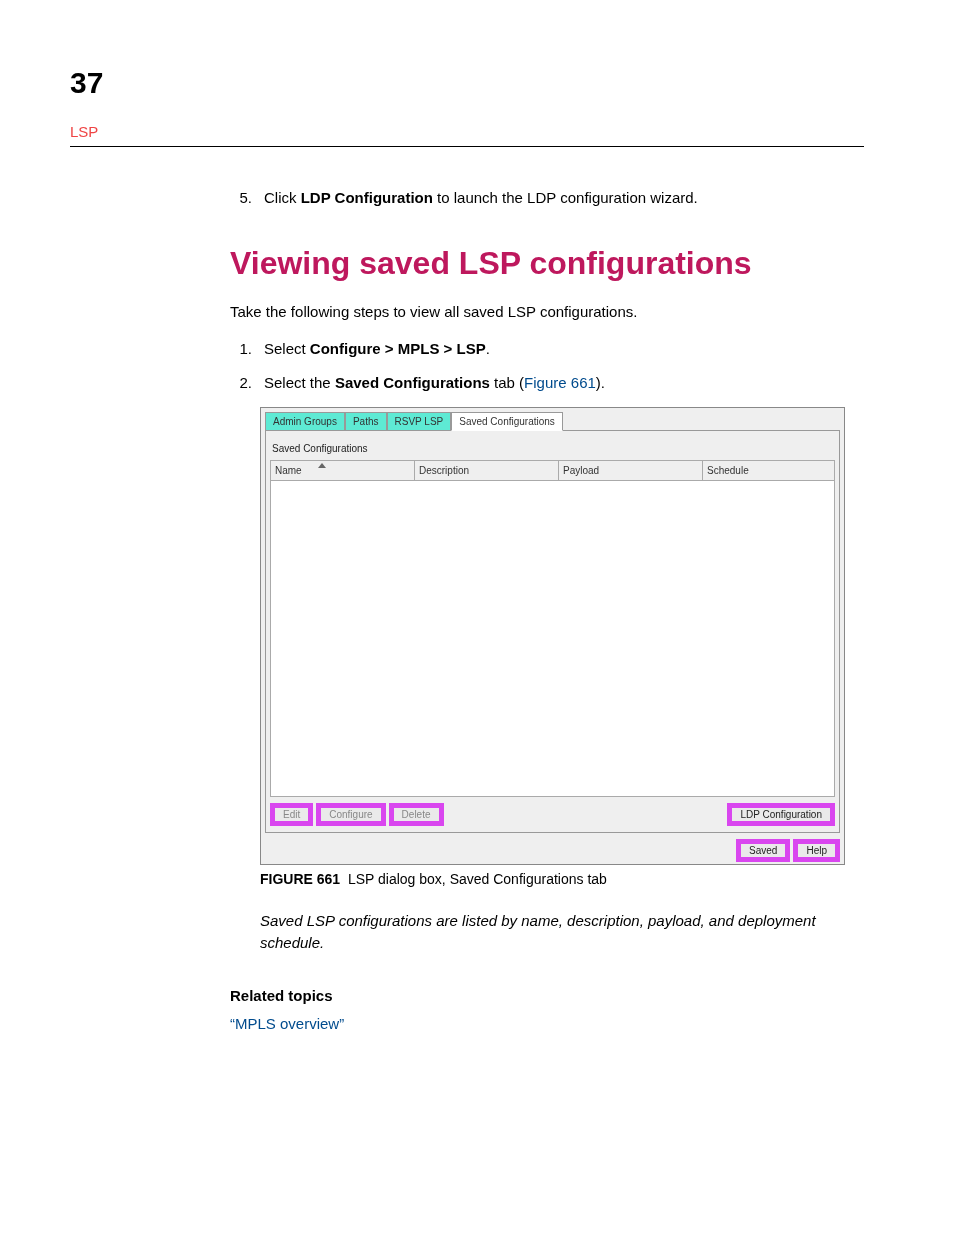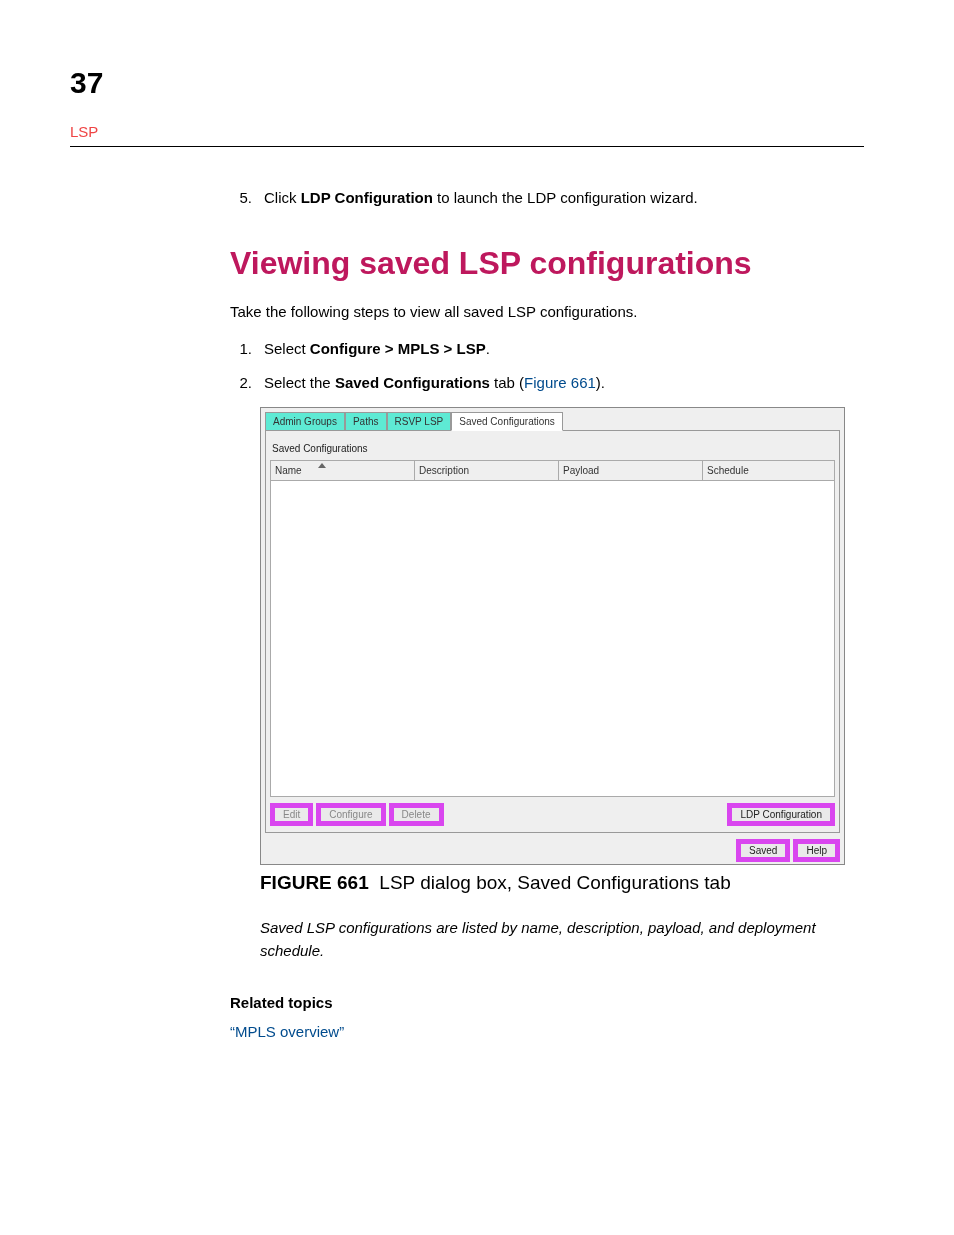--- a/index.html
+++ b/index.html
@@ -29,21 +29,21 @@
   .gh-name{flex:0 0 135px;}
   .gh-desc{flex:0 0 135px;}
   .gh-pay{flex:0 0 135px;}
   .gh-sched{flex:1 1 auto;}
   .sort-icon{display:inline-block;width:0;height:0;border-left:4px solid transparent;border-right:4px solid transparent;border-bottom:5px solid #666;}
   .btn-row{display:flex;justify-content:space-between;margin-top:6px;}
   .btn-group{display:flex;gap:3px;}
   .dlg-btn{border:5px solid #d946ef;background:#eaeaea;color:#888;padding:1px 8px;font-size:10px;font-family:inherit;}
   .dlg-btn.enabled{color:#222;}
   .footer-row{display:flex;justify-content:flex-end;margin-top:6px;}
-  .figure-caption{font-size:19px;margin-top:1px;margin-left:0;}
+  .figure-caption{font-size:14px;margin-top:1px;margin-left:0;}
   .figure-caption .bold{font-weight:700;}
   
   .related{margin-top:30px;margin-left:0;}
   .related-h{font-weight:700;margin-bottom:6px;}
   .link{color:#004b8d;margin-bottom:6px;}
 </style>
 </head>
 <body>
 
 <div class="page">

